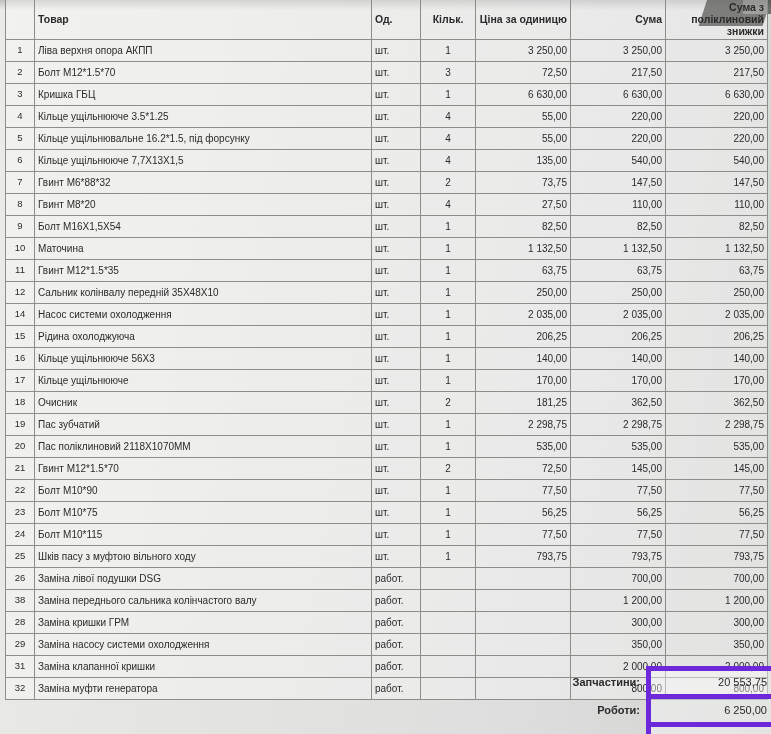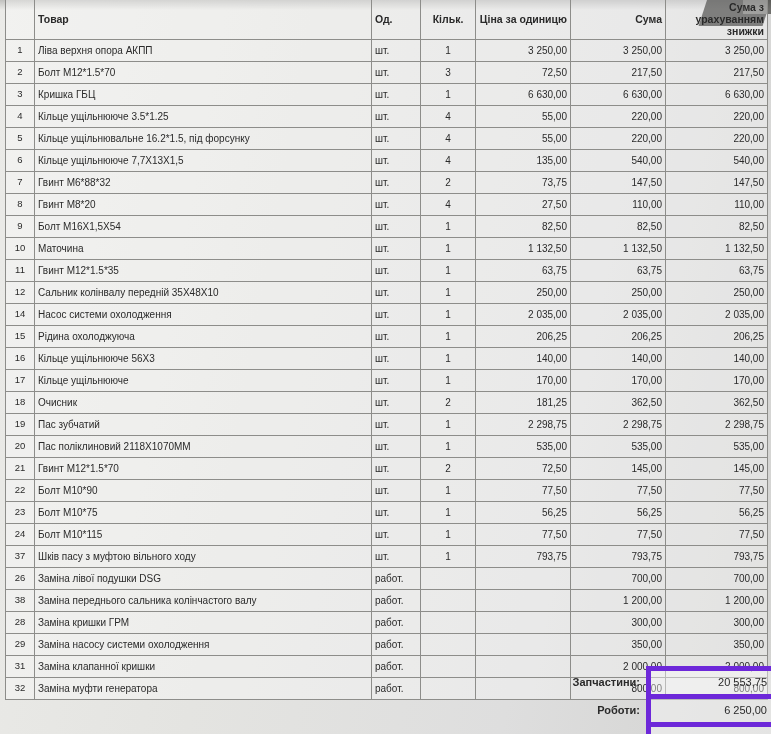--- a/index.html
+++ b/index.html
@@ -114,21 +114,21 @@
 <div class="table-wrap">
   <table class="invoice blur">
     <thead>
       <tr>
         <th class="c-num"></th>
         <th class="c-name">Товар</th>
         <th class="c-unit">Од.</th>
         <th class="c-qty">Кільк.</th>
         <th class="c-price">Ціна за одиницю</th>
         <th class="c-sum">Сума</th>
-        <th class="c-disc">Сума з урахуванням знижки</th>
+        <th class="c-disc">Сума з поліклиновий знижки</th>
       </tr>
     </thead>
     <tbody id="tbody">
         <tr>
           <td class="c-num">1</td>
           <td class="c-name">Ліва верхня опора  АКПП</td>
           <td class="c-unit">шт.</td>
           <td class="c-qty">1</td>
           <td class="c-price">3 250,00</td>
           <td class="c-sum">3 250,00</td>
@@ -326,21 +326,21 @@
         <tr>
           <td class="c-num">24</td>
           <td class="c-name">Болт М10*115</td>
           <td class="c-unit">шт.</td>
           <td class="c-qty">1</td>
           <td class="c-price">77,50</td>
           <td class="c-sum">77,50</td>
           <td class="c-disc">77,50</td>
         </tr>
         <tr>
-          <td class="c-num">37</td>
+          <td class="c-num">25</td>
           <td class="c-name">Шків пасу з муфтою вільного ходу</td>
           <td class="c-unit">шт.</td>
           <td class="c-qty">1</td>
           <td class="c-price">793,75</td>
           <td class="c-sum">793,75</td>
           <td class="c-disc">793,75</td>
         </tr>
         <tr>
           <td class="c-num">26</td>
           <td class="c-name">Заміна лівої подушки DSG</td>

